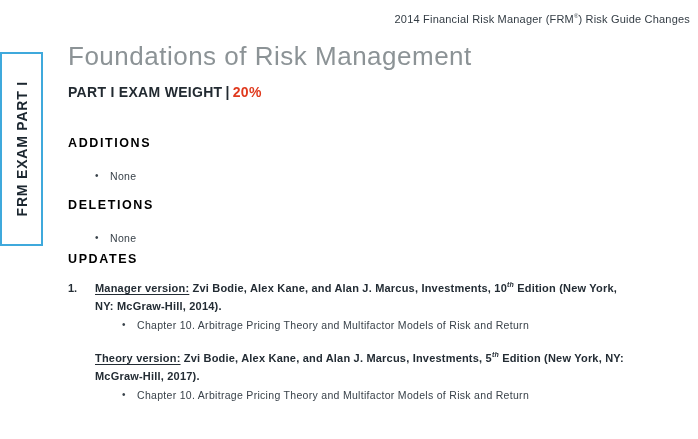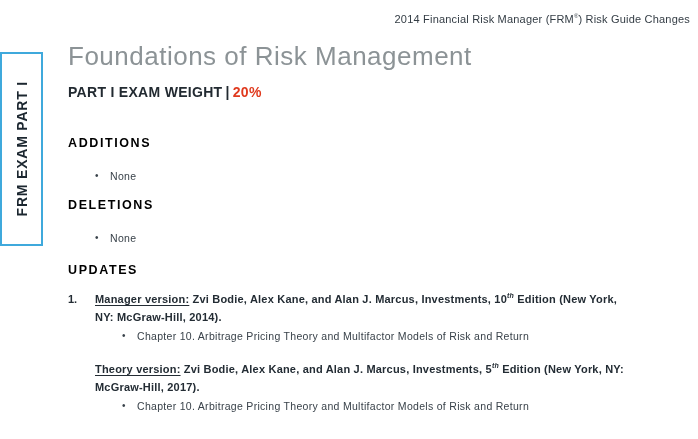--- a/index.html
+++ b/index.html
@@ -81,21 +81,21 @@
 
   .section-heading {
     font-size: 12.5px;
     font-weight: bold;
     letter-spacing: 1.6px;
     line-height: 15px;
     color: #000000;
   }
   .mt-additions { margin-top: 34px; }
   .mt-deletions { margin-top: 15px; }
-  .mt-updates   { margin-top: 18px; }
+  .mt-updates   { margin-top: 7px; }
 
   .bullet-row {
     display: flex;
     align-items: flex-start;
     margin-top: 18px;
     padding-left: 27px;
     font-size: 10.5px;
     line-height: 14px;
     color: #39424a;
     letter-spacing: 0.3px;

